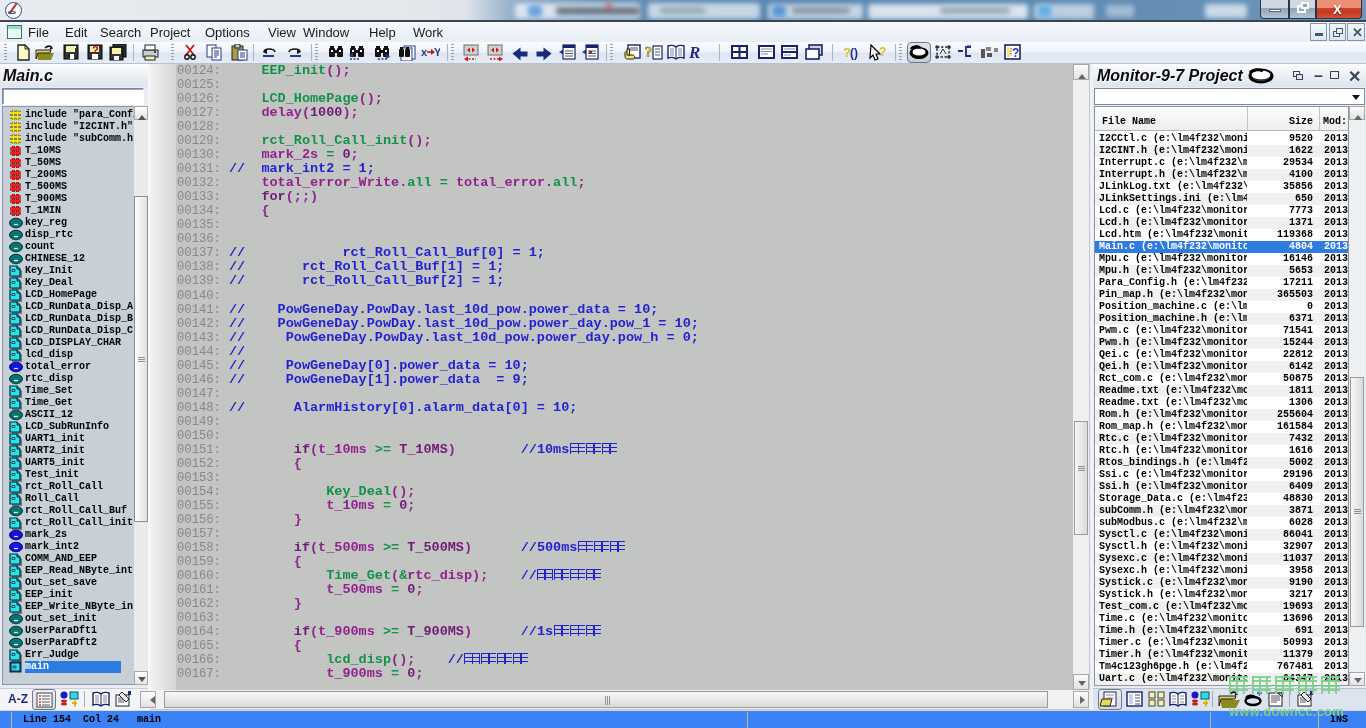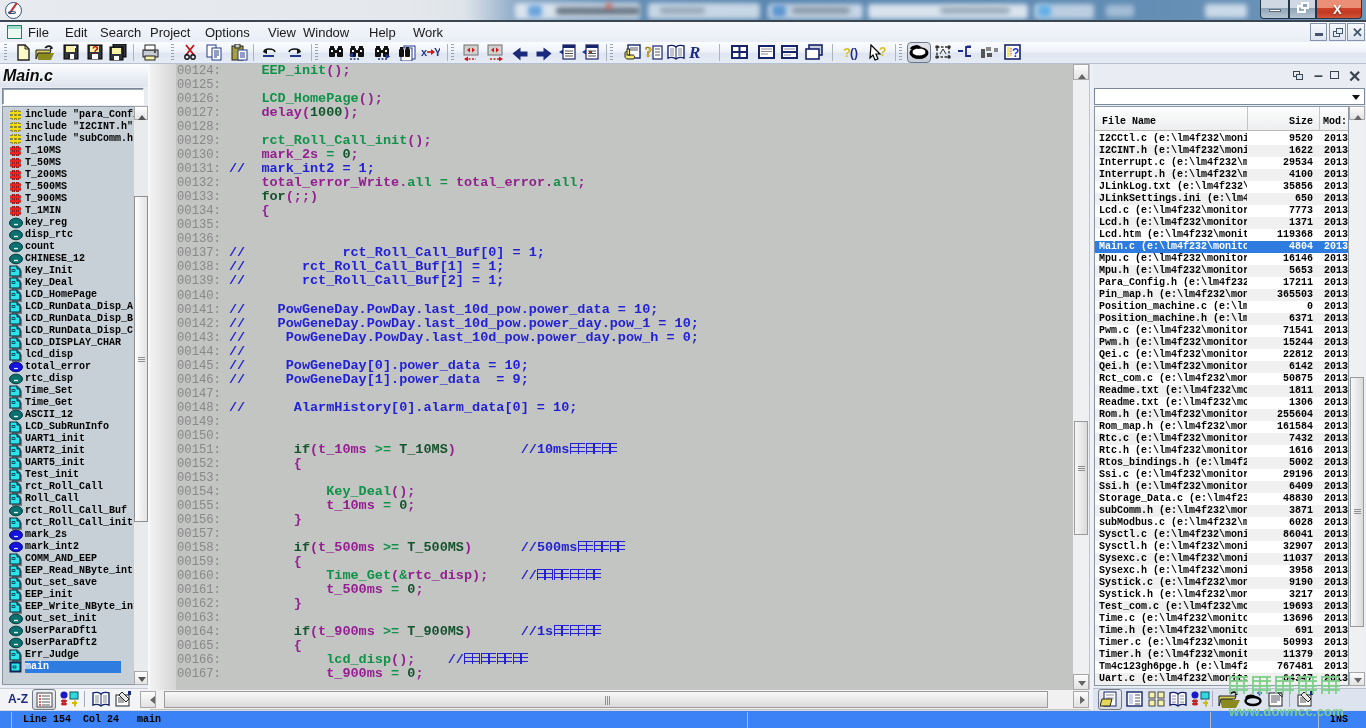--- a/index.html
+++ b/index.html
@@ -44,21 +44,21 @@
 #lptools{position:absolute;left:0;top:624px;width:148px;height:22px;background:#f2f4f7;border-top:1px solid #c8ccd4}
 
 #editor{position:absolute;left:148px;top:64px;width:942px;height:646px;background:#c3c5c3}
 #ewhite{position:absolute;left:0;top:0;width:2px;height:646px;background:#f8f8f8}
 #emargin{position:absolute;left:2px;top:0;width:26px;height:626px;background:linear-gradient(to right,#f2f2f2,#d5d5d5)}
 #elnos{position:absolute;left:29px;top:0;font-family:"Liberation Mono",monospace;font-size:12.2px;line-height:14.03px;color:#888;white-space:pre}
 #ecode{position:absolute;left:81px;top:0;font-family:"Liberation Mono",monospace;font-weight:bold;font-size:13.5px;line-height:14.03px;color:#000;white-space:pre}
 #ecode .c{color:#2222d4}
 #ecode .g{color:#12914a}
 #ecode .m{color:#93208f}
-#ecode .r{color:#14532d}
+#ecode .r{color:#701a75}
 #ecode b{font-weight:bold}
 .cj{display:inline-block;width:15.2px;height:11px;margin:0 0.5px;vertical-align:-1px;background:repeating-linear-gradient(to bottom,currentColor 0 1.3px,transparent 1.3px 3.8px),repeating-linear-gradient(to right,currentColor 0 1.2px,transparent 1.2px 7.5px)}
 #evscroll{position:absolute;left:925px;top:0;width:16px;height:626px;background:#eff0f1}
 #evthumb{position:absolute;left:1px;top:357px;width:14px;height:114px;background:linear-gradient(to right,#f8f8f8,#dadada);border:1px solid #9a9a9a}
 #ehscroll{position:absolute;left:-8px;top:626px;width:950px;height:19px;background:#f1f1f1}
 #ehthumb{position:absolute;left:24px;top:1px;width:884px;height:17px;background:linear-gradient(#f8f8f8,#dadada);border:1px solid #9a9a9a}
 .sbtn2{position:absolute;width:16px;height:17px;background:linear-gradient(#fcfcfc,#e2e2e2);border:1px solid #a8a8a8}
 
 #rpanel{position:absolute;left:1093px;top:64px;width:273px;height:646px;background:#e9edf3}
 #rptitle{position:absolute;left:0;top:0;width:273px;height:23px;background:linear-gradient(#fbfcfd,#dde4ed);font-size:16px;font-weight:bold;font-style:italic;color:#0a0a0a;padding-left:4px;padding-top:3px;text-shadow:1px 1px 0 rgba(255,255,255,.9);white-space:nowrap}
@@ -1008,20 +1008,25 @@
       </div>
     <div class="sbtn2" style="left:933px;top:1px">
         <i class="arr" style="position:absolute;left:6px;top:4px;border:4px solid transparent;border-left:5px solid #666"></i>
       </div>
     <div id="ehthumb">
         <div class="grip" style="top:6px;left:438px;width:9px;transform:rotate(90deg)"></div>
       </div>
   </div>
 </div>
 <div id="rpanel">
+  <div id="rptitle">Monitor-9-7 Project <svg width="30" height="16" style="vertical-align:-3px">
+        <ellipse cx="14" cy="8" rx="11" ry="6" fill="none" stroke="#000" stroke-width="3"></ellipse>
+        <ellipse cx="14" cy="7" rx="10" ry="5" fill="#fff" stroke="#000"></ellipse>
+        <path d="M3 5c3-4 10-4 13-2" stroke="#000" stroke-width="3" fill="none"></path>
+      </svg></div>
   <span class="rpbtn" style="left:200px;top:5px">
       <span style="position:absolute;width:7px;height:6px;border:1px solid #3a4450;left:0;top:2px"></span>
       <span style="position:absolute;width:7px;height:6px;border:1px solid #3a4450;background:#dde4ed;left:3px;top:5px"></span>
     </span>
   <span class="rpbtn" style="left:221px;top:3px">–</span>
   <span class="rpbtn" style="left:237px;top:5px">
       <span style="position:absolute;left:0;top:2px;width:9px;height:8px;border:1.5px solid #3a4450"></span>
     </span>
   <span class="rpbtn" style="left:255px;top:3px">✕</span>
   <div id="rpcombo"></div>

